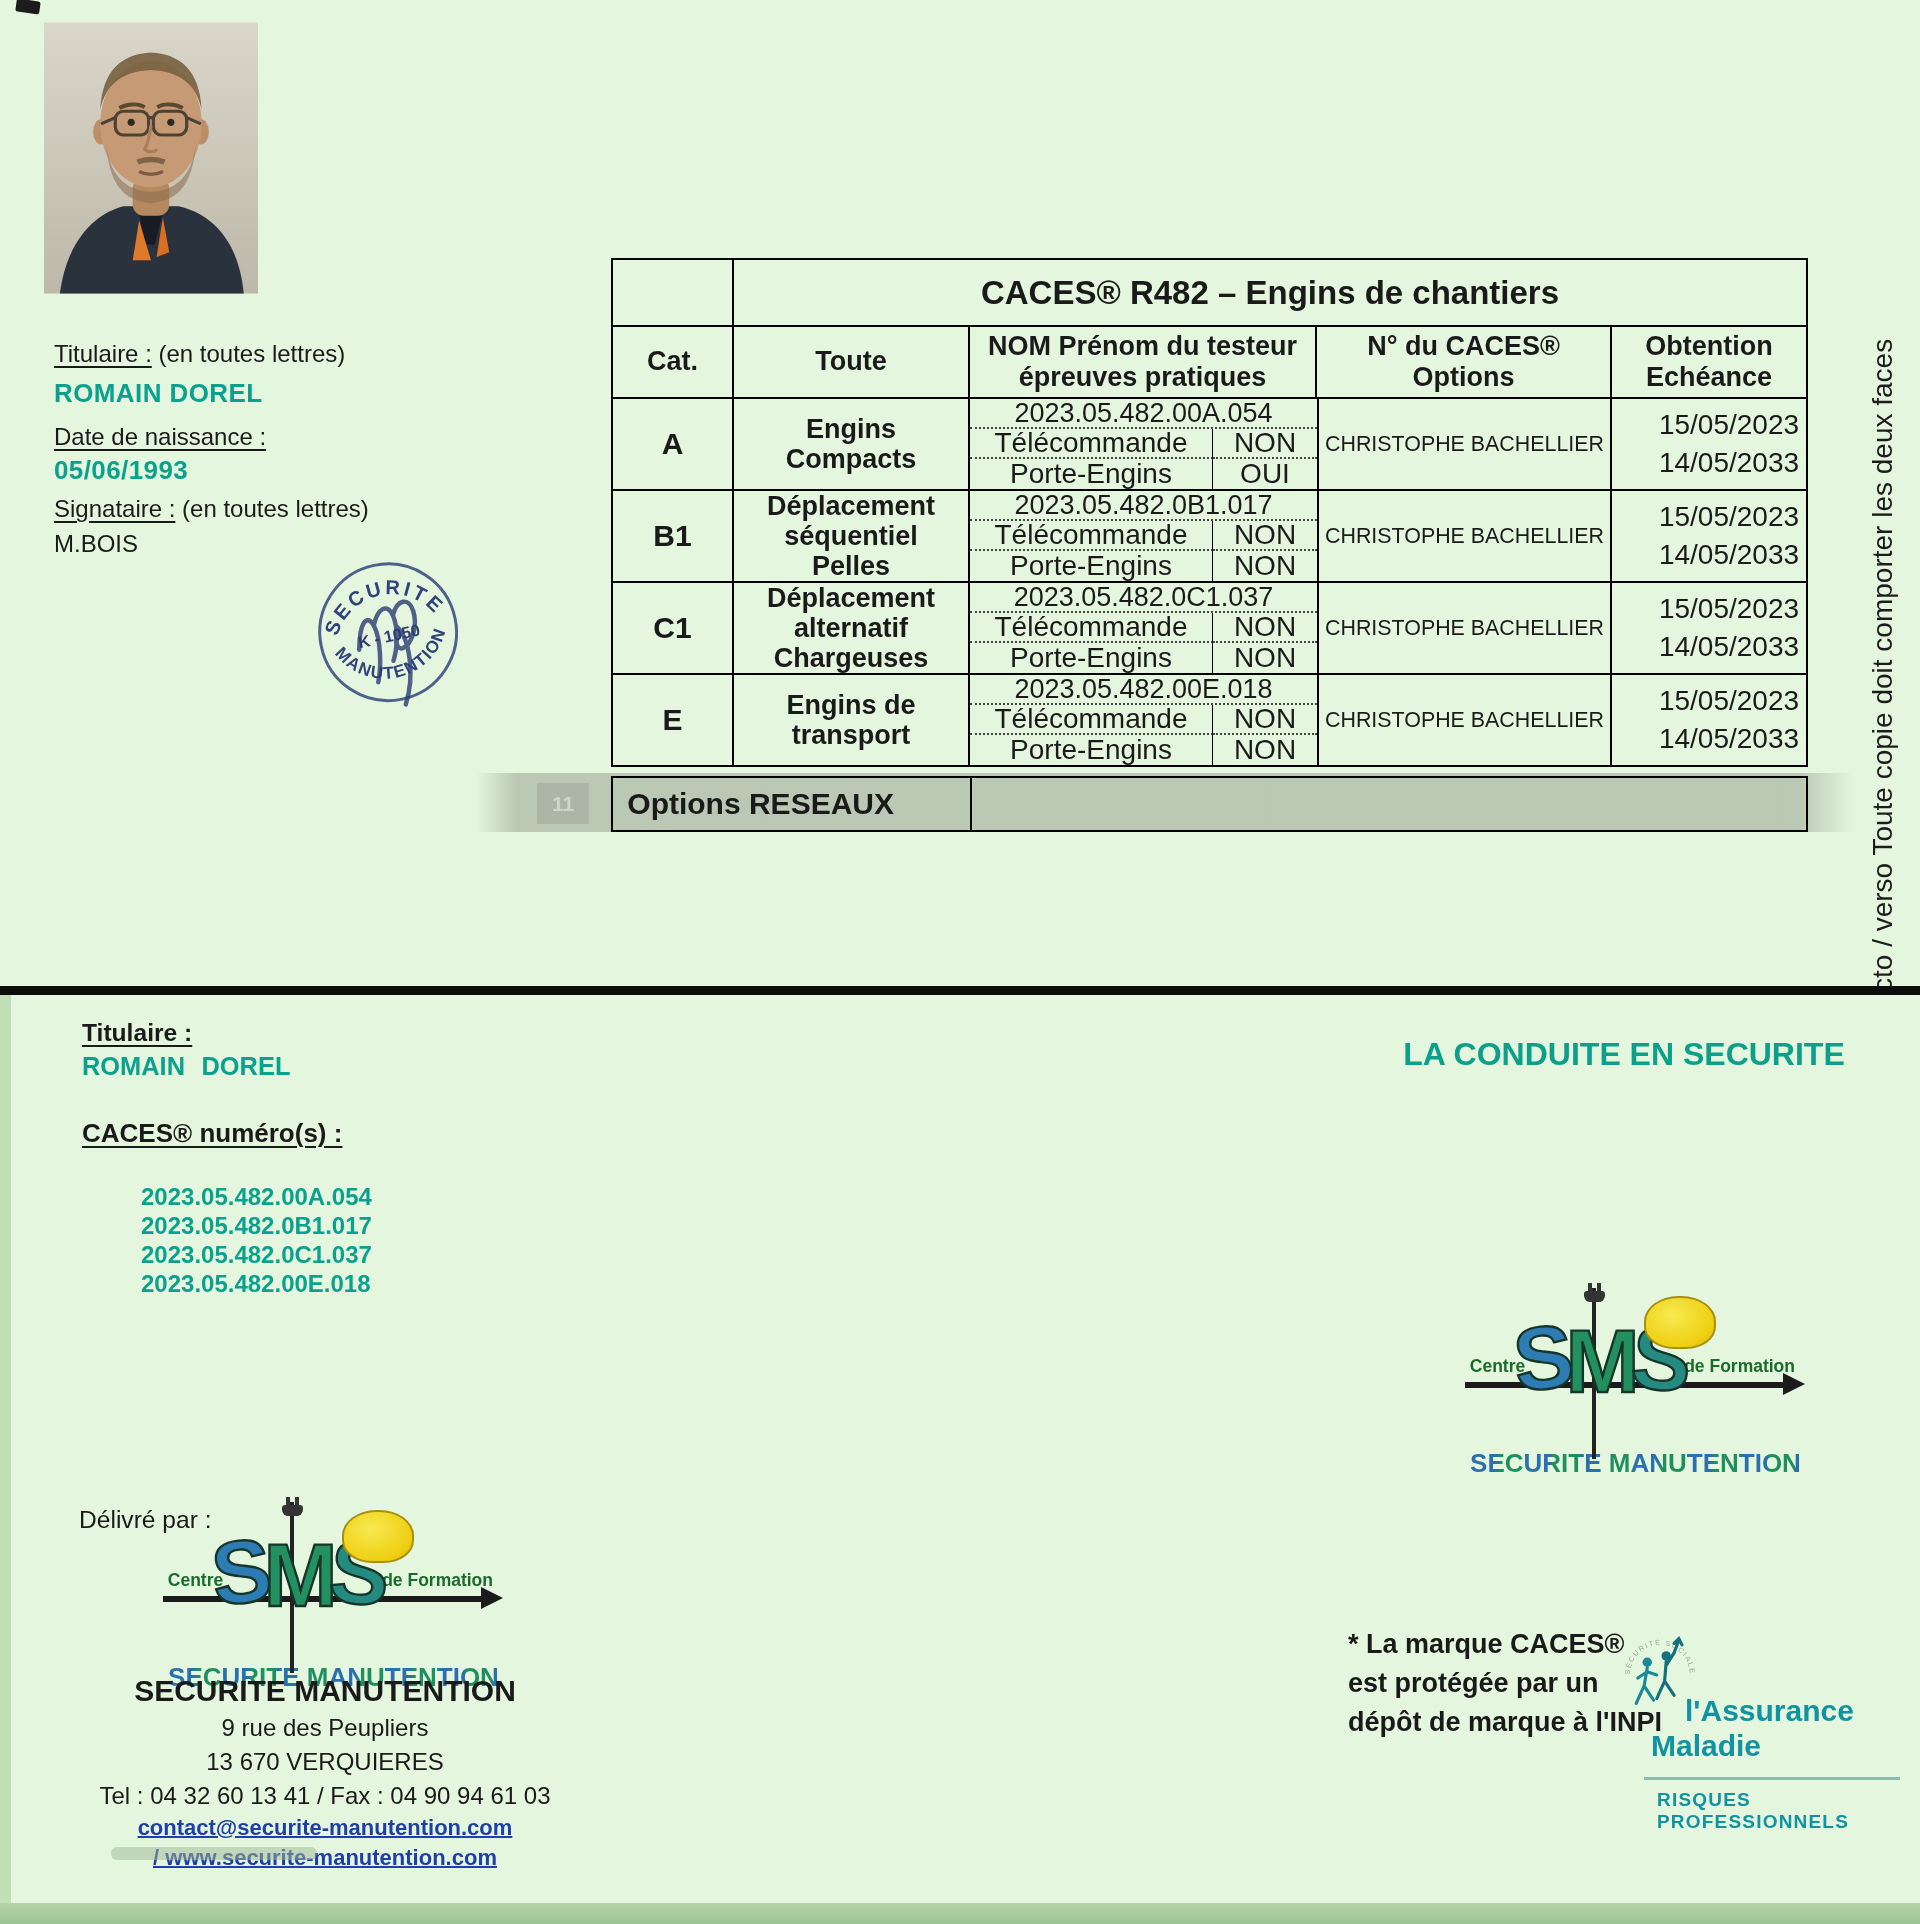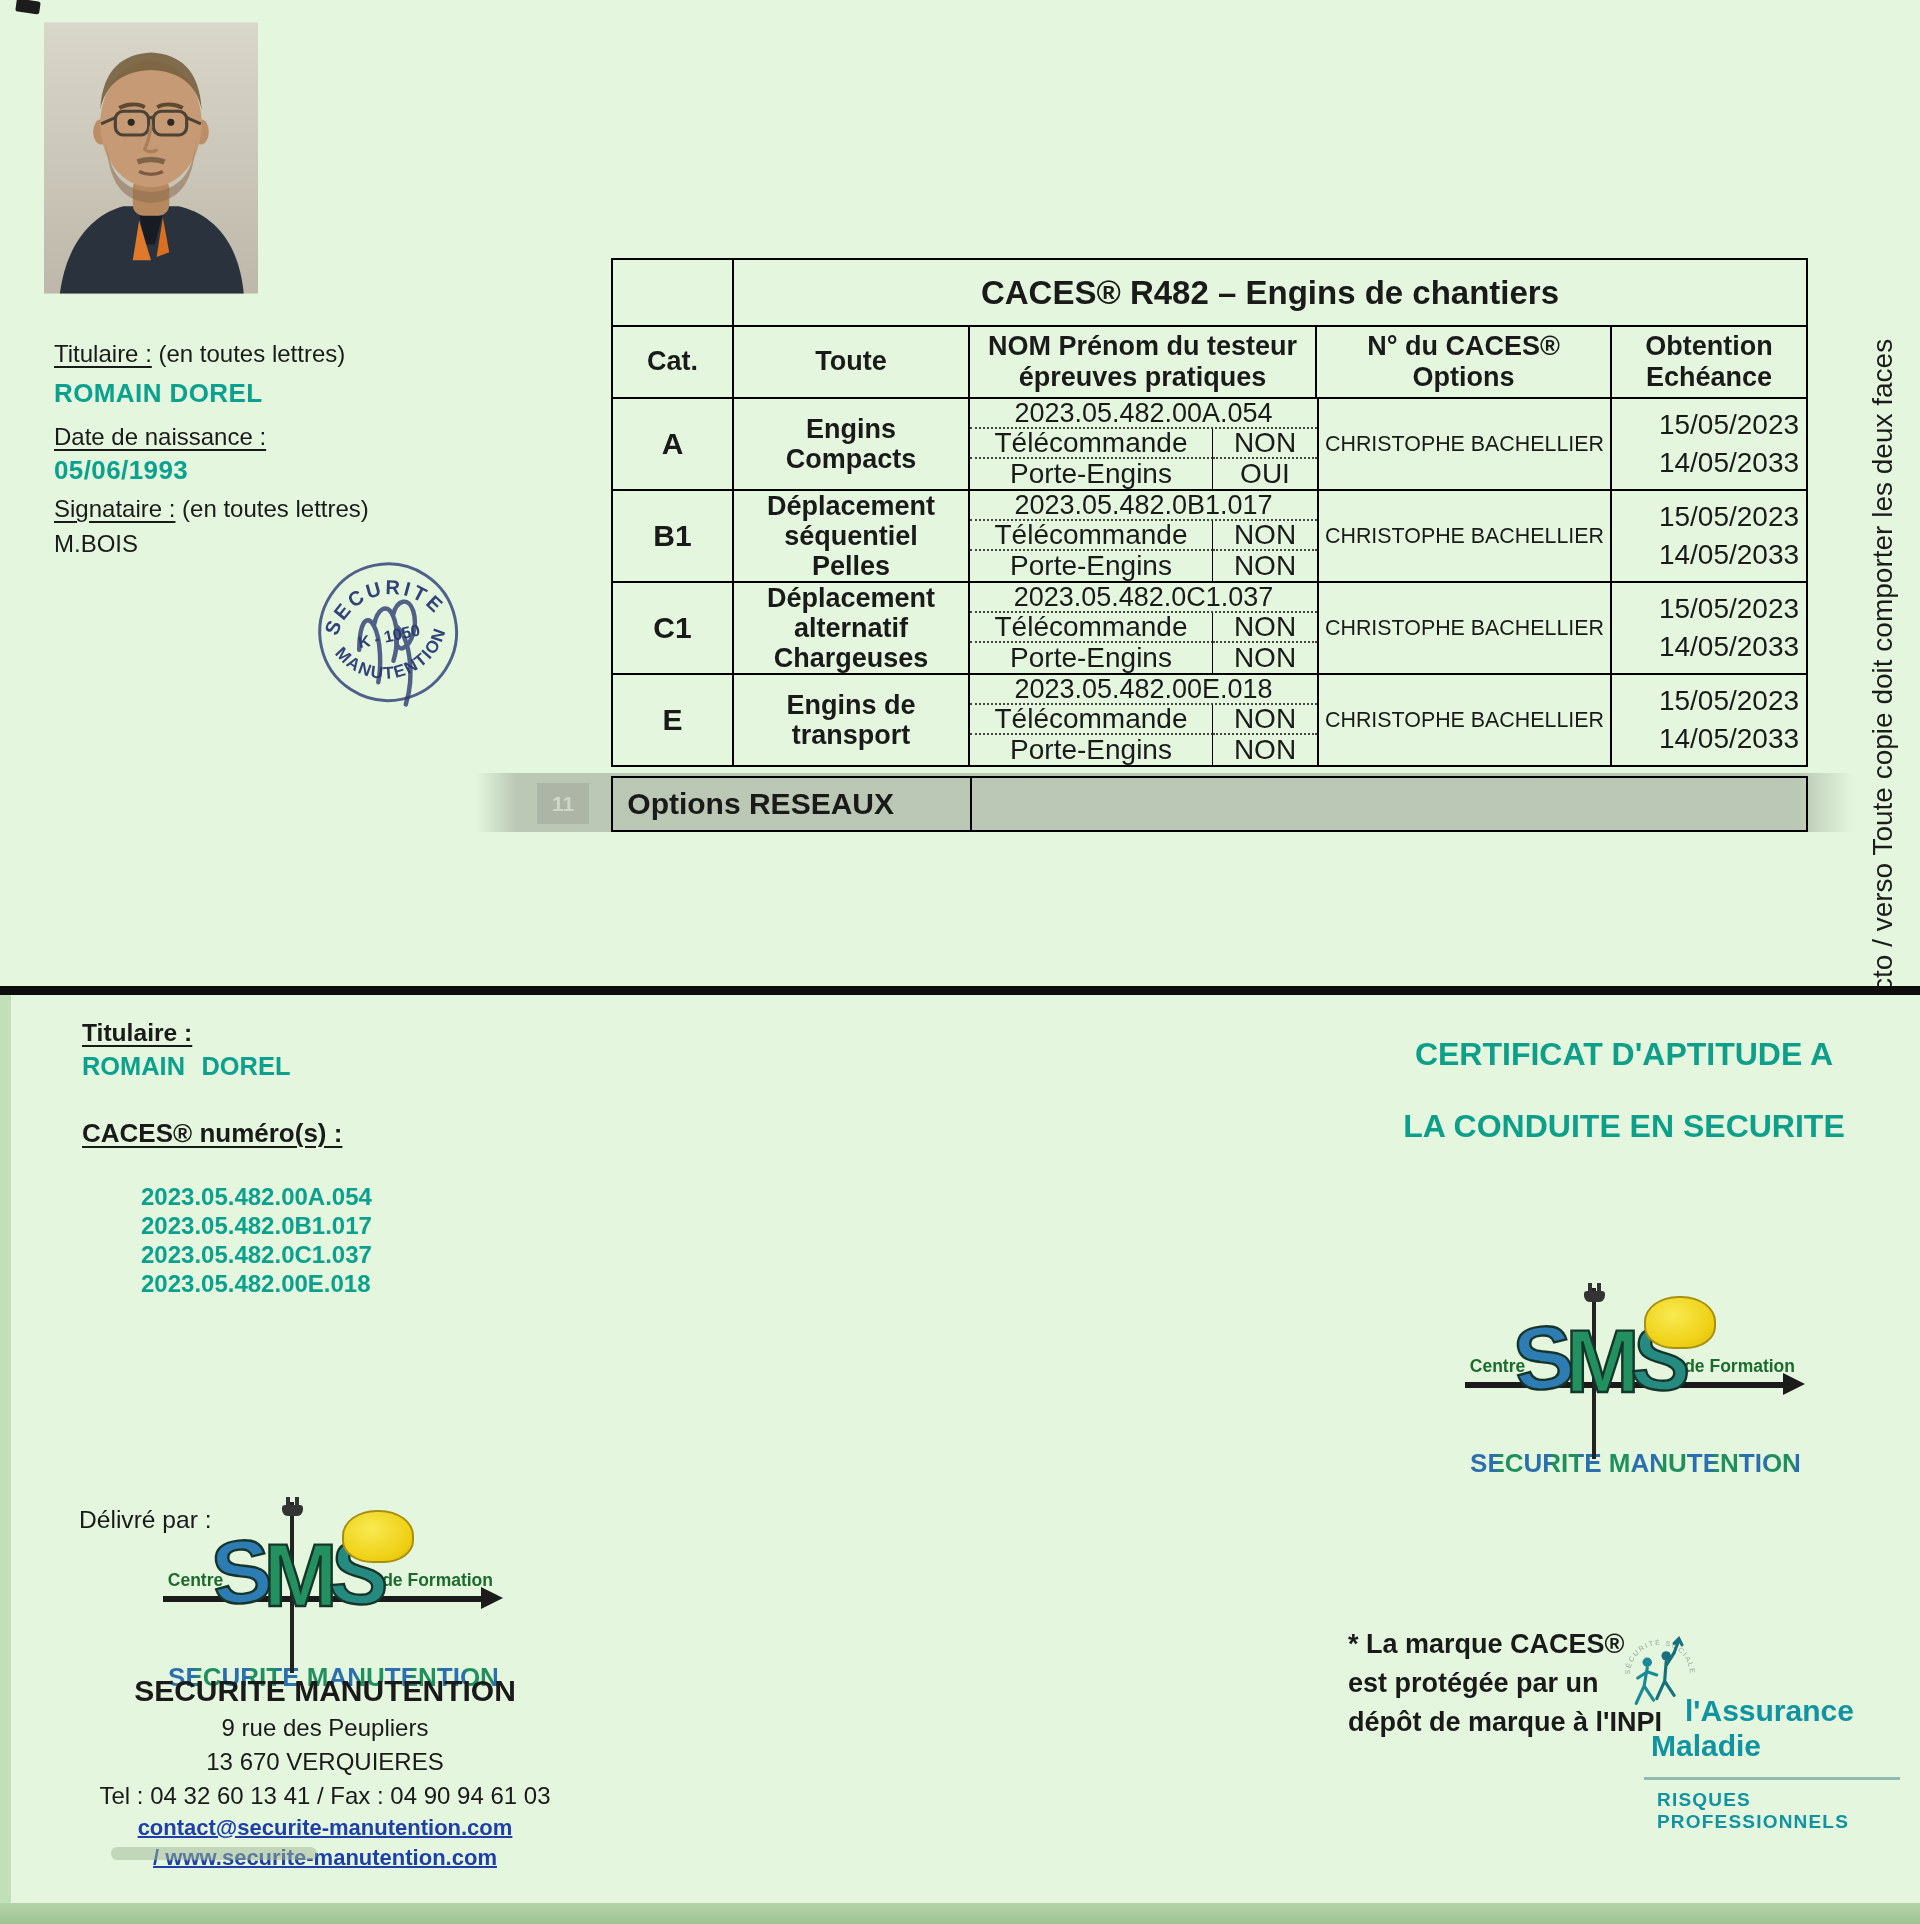--- a/index.html
+++ b/index.html
@@ -299,21 +299,20 @@
 <div class="abs v-name teal">ROMAIN DOREL</div>
 <div class="abs v-label ul" style="left:82px;top:1118px;font-size:26px;">CACES® numéro(s) :</div>
 <div class="abs caces-nums">
   <div>2023.05.482.00A.054</div>
   <div>2023.05.482.0B1.017</div>
   <div>2023.05.482.0C1.037</div>
   <div>2023.05.482.00E.018</div>
 </div>
 
 <div class="abs cert-title">
-  <div>CERTIFICAT D'APTITUDE A</div>
   <div>LA CONDUITE EN SECURITE</div>
 </div>
 
 <div class="abs sms-logo" style="left:1465px;top:1312px;">
   <div class="sms-arrow"></div>
   <span class="sms-centre">Centre</span>
   <span class="sms-deform">de Formation</span>
   <div class="sms-cable"></div>
   <div class="sms-plug">
       <span class="pr1"></span>

